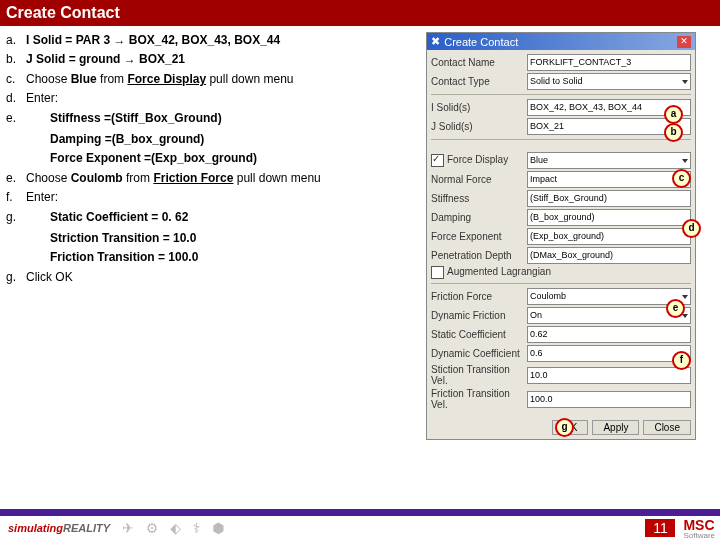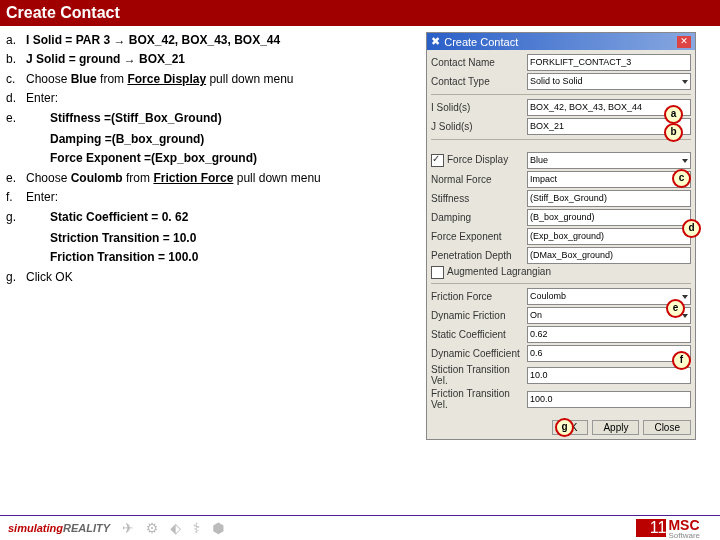--- a/index.html
+++ b/index.html
@@ -140,21 +140,21 @@
     font-size: 10px;
     font-weight: bold;
     text-align: center;
     line-height: 14px;
     color: #000;
   }
   .footer {
     position: absolute;
     bottom: 0; left: 0; right: 0;
     height: 24px;
-    border-top: 1px solid #4c1d95;
+    border-top: 7px solid #4c1d95;
     display: flex;
     align-items: center;
     font-size: 11px;
     color: #888;
   }
   .footer .sim {
     color: #b00;
     font-style: italic;
     font-weight: bold;
     padding-left: 8px;
@@ -169,30 +169,30 @@
     color: #bbb;
     font-size: 14px;
     letter-spacing: 4px;
   }
   .footer .pg {
     margin-left: auto;
     background: #b00;
     color: #fff;
     width: 30px;
     height: 18px;
-    text-align: right;
+    text-align: center;
     line-height: 18px;
-    font-size: 16px;
-    margin-right: 2px;
+    font-size: 14px;
+    margin-right: 8px;
   }
   .footer .logo {
     color: #b00;
     font-weight: bold;
     font-size: 14px;
-    margin-right: 20px;
+    margin-right: 5px;
   }
   .footer .logo small { color: #888; font-size: 8px; font-weight: normal; display: block; line-height: 6px; }
 </style>
 </head>
 <body>
 
 <div class="title-bar">Create Contact</div>
 
 <div class="content">
   <div class="steps">

